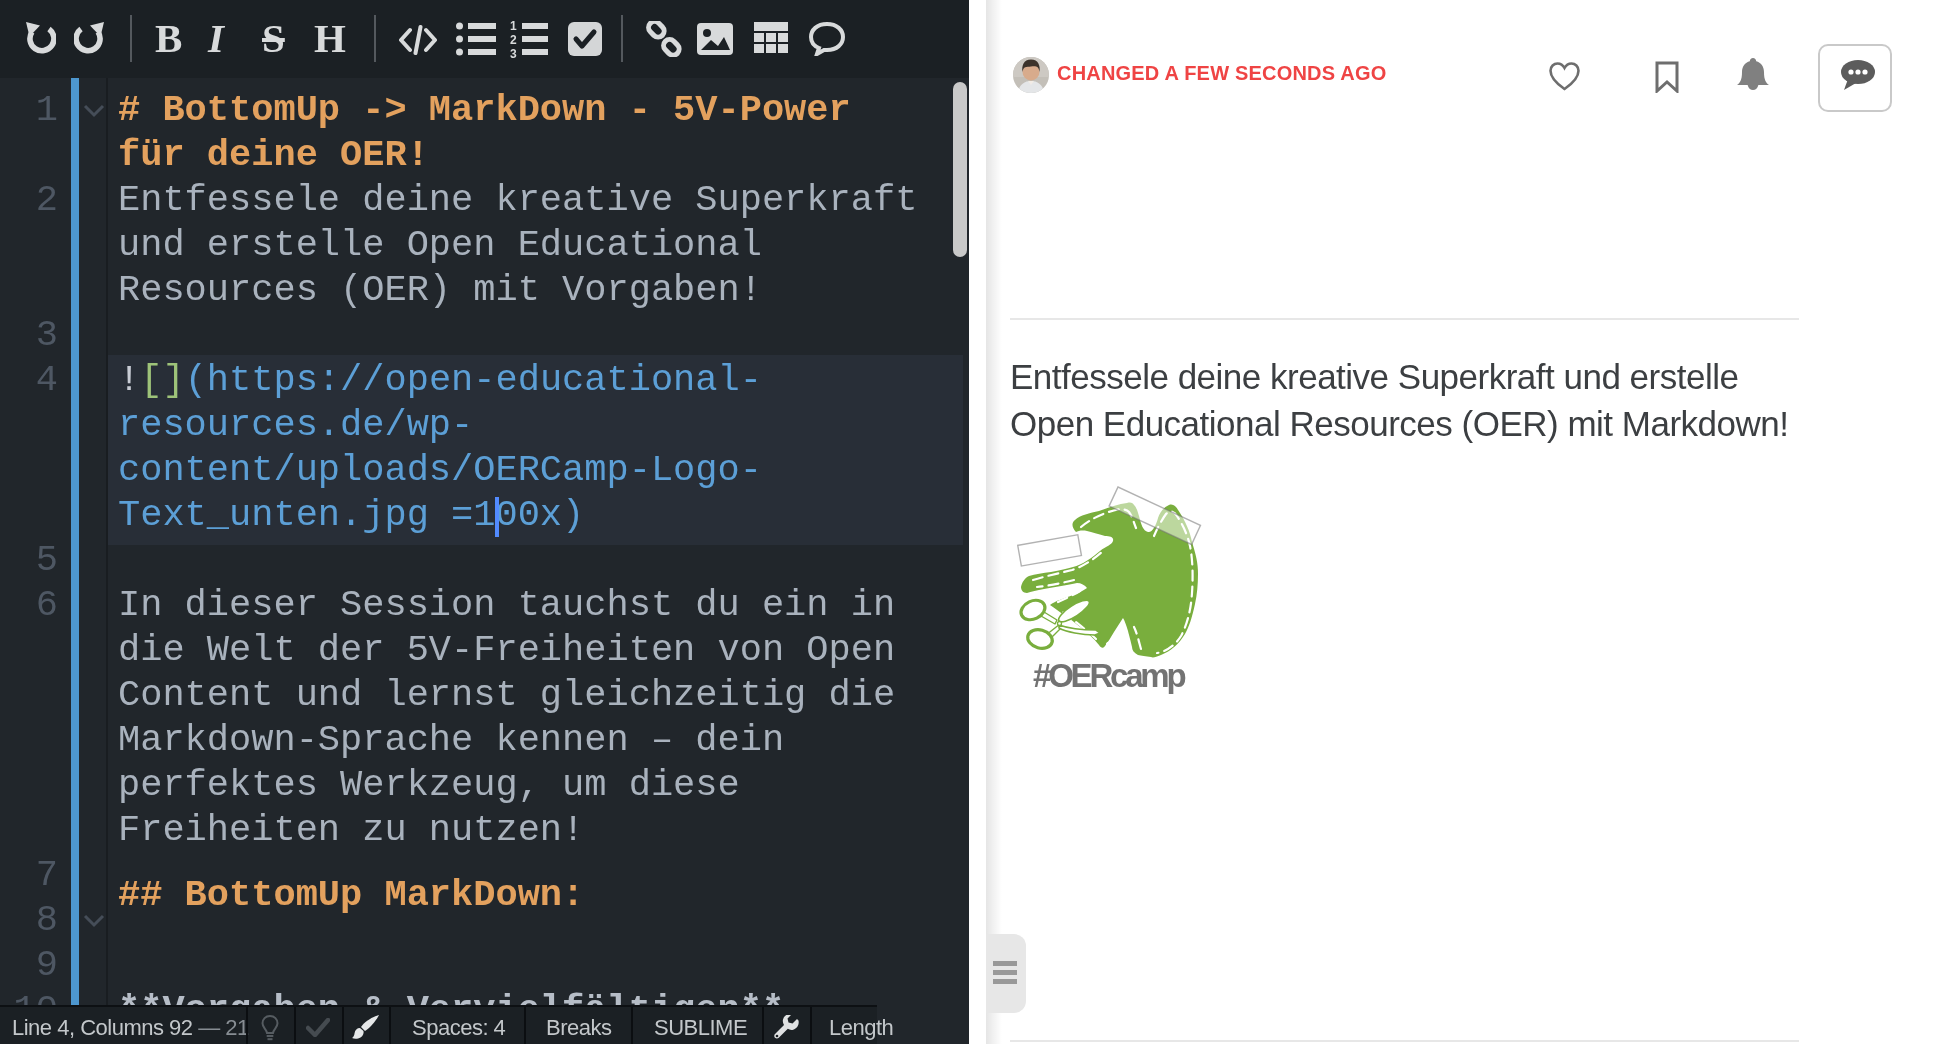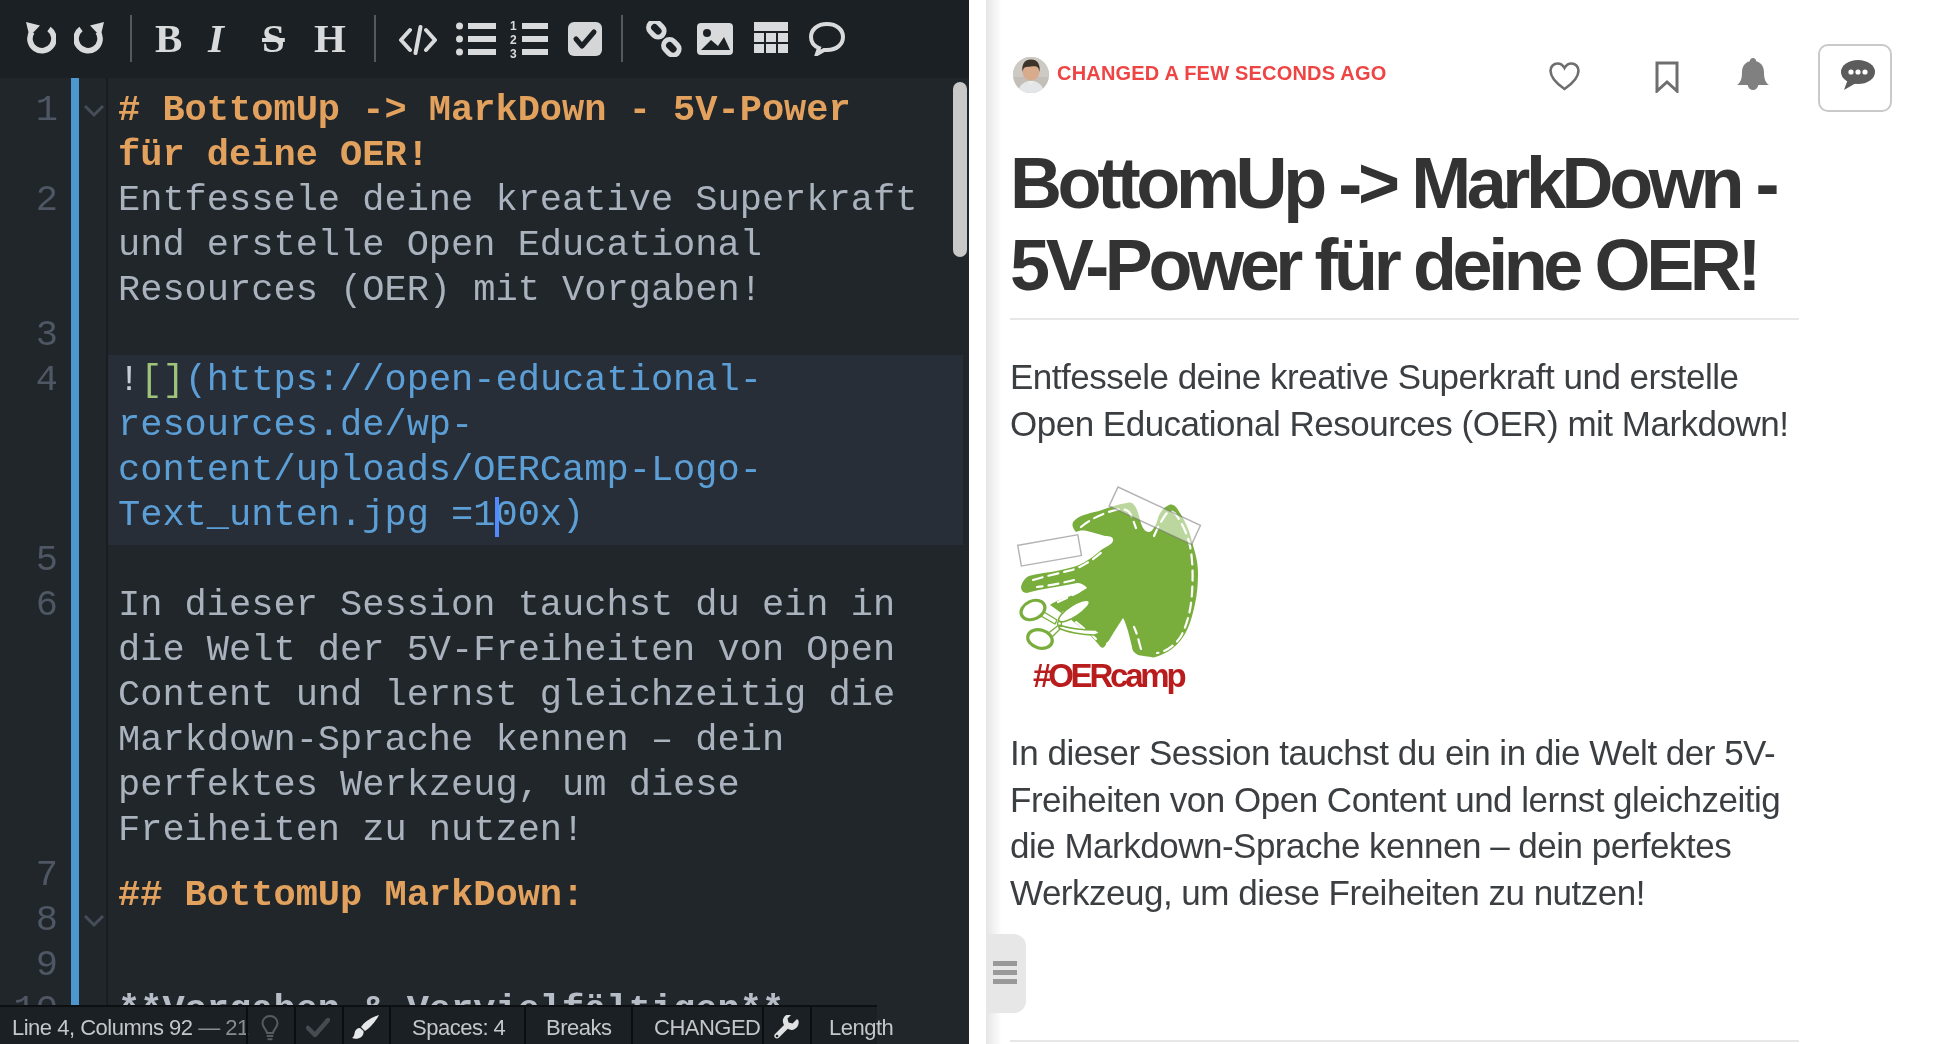--- a/index.html
+++ b/index.html
@@ -33,21 +33,21 @@
   
   #right { position:absolute; left:969px; top:0; width:969px; height:1044px; background:#fff; }
   #papershadow { position:absolute; left:17px; top:0; width:16px; height:1044px;
     background:linear-gradient(to right, rgba(0,0,0,0.10), rgba(0,0,0,0)); }
   #avatar { position:absolute; left:44px; top:57px; width:36px; height:36px; border-radius:50%; overflow:hidden; }
   #changed { position:absolute; left:88px; top:62px; font-size:20px; font-weight:bold; color:#ef4444; letter-spacing:0.2px; }
   #h1 { position:absolute; left:41px; top:142px; width:900px; font-size:72px; font-weight:bold; color:#333;
     line-height:82px; letter-spacing:-4.4px; }
   #hr1 { position:absolute; left:41px; top:318px; width:789px; height:2px; background:#e7e7e7; }
   .para { position:absolute; left:41px; width:780px; font-size:35px; color:#3c3f42; line-height:46.5px; letter-spacing:-0.5px; }
-  #oertext { position:absolute; left:64px; top:657px; font-size:33px; font-weight:bold; color:#b91c1c; letter-spacing:-3.2px; }
+  #oertext { position:absolute; left:64px; top:657px; font-size:33px; font-weight:bold; color:#737373; letter-spacing:-3.2px; }
   #h2 { position:absolute; left:42px; top:969px; font-size:48px; font-weight:bold; color:#333; letter-spacing:-4.2px; line-height:55px; }
   #hr2 { position:absolute; left:41px; top:1040px; width:789px; height:2px; background:#e7e7e7; }
   #handle { position:absolute; left:17px; top:934px; width:40px; height:79px; background:#e7e7e7;
     border-radius:0 12px 12px 0; }
   .hbar { position:absolute; left:7px; width:24px; height:5px; background:#999; }
 </style>
 </head>
 <body>
 <div id="left">
   <div id="toolbar">
@@ -190,21 +190,21 @@
     </svg>
 
     <svg class="abs" style="left:352px; top:7px;" width="28" height="26" viewBox="0 0 28 26">
       <path d="M 27 1 C 20 3 12 8 9 13 L 13 17 C 18 14 24 7 27 1 Z" fill="#e6e8e9"></path>
       <path d="M 8 14 C 5 14 3 16 2.6 19 C 2.3 21.5 1.5 23 0 24 C 2.5 25.3 6 25 8.5 23.5 C 11 22 12 19 11.5 17 Z" fill="#e6e8e9"></path>
     </svg>
     <div class="stext" style="left:412px;">Spaces: 4</div>
     <div class="sdiv" style="left:524px;"></div>
     <div class="stext" style="left:546px;">Breaks</div>
     <div class="sdiv" style="left:631px;"></div>
-    <div class="stext" style="left:654px;">CHANGED</div>
+    <div class="stext" style="left:654px;">SUBLIME</div>
     <div class="sdiv" style="left:762px;"></div>
 
     <svg class="abs" style="left:774px; top:8px;" width="25" height="25" viewBox="0 0 25 25">
       <path d="M 23 4 L 18.5 8.5 L 14.5 7.5 L 13.5 3.5 L 18 -1 C 14 -1.8 10 0.5 9 4.5 C 8.5 6.5 9 8.5 10 10 L 1 19 C 0 20 0 21.8 1 22.8 C 2 23.8 3.8 23.8 4.8 22.8 L 13.8 13.8 C 15.3 14.8 17.3 15.2 19.2 14.7 C 23.2 13.7 25.4 9.5 24.5 5.5 Z" fill="#dfe1e2"></path>
       <circle cx="3" cy="21" r="1.3" fill="#1b2024"></circle>
     </svg>
     <div class="sdiv" style="left:810px;"></div>
     <div class="stext" style="left:829px;">Length 2295</div>
   </div>
 </div>
@@ -234,21 +234,20 @@
   </svg>
   <div class="abs" style="left:849px; top:44px; width:74px; height:68px; border:2px solid #c9c9c9; border-radius:10px; background:#fff;">
     <svg class="abs" style="left:18px; top:13px;" width="38" height="36" viewBox="0 0 38 36">
       <ellipse cx="20" cy="13" rx="17" ry="12" fill="#5c5c5c"></ellipse>
       <path d="M 10 20 L 6 31 L 18 24 Z" fill="#5c5c5c"></path>
       <circle cx="13" cy="13" r="2.6" fill="#fff"></circle>
       <circle cx="20" cy="13" r="2.6" fill="#fff"></circle>
       <circle cx="27" cy="13" r="2.6" fill="#fff"></circle>
     </svg>
   </div>
-  <div id="h1">BottomUp -&gt; MarkDown -<br>5V-Power für deine OER!</div>
   <div id="hr1"></div>
   <div class="para" style="top:354px;">Entfessele deine kreative Superkraft und erstelle Open Educational Resources (OER) mit Markdown!</div>
 
   <svg class="abs" style="left:41px; top:483px;" width="195" height="182" viewBox="0 0 195 182">
     <path fill="#79ae3d" d="M 66 49
       C 62 45 61 40 65 37
       C 70 32 80 30 89 28
       C 98 25 108 21 117 20
       C 121 19 123 20 124 22
       C 127 25 128 30 129 33
@@ -306,20 +305,19 @@
       <ellipse cx="30" cy="156" rx="12.5" ry="9" fill="#fff" stroke="#79ae3d" stroke-width="3.2" transform="rotate(15 30 156)"></ellipse>
       <circle cx="49.5" cy="140.5" r="2" fill="#fff" stroke="#79ae3d" stroke-width="1.3"></circle>
     </g>
 
     <g fill="rgba(255,255,255,0.5)" stroke="rgba(115,115,115,0.55)" stroke-width="1.4">
       <rect x="108" y="4" width="91" height="21" transform="rotate(25 108 4)"></rect>
       <rect x="9" y="57" width="61" height="21" transform="rotate(-10 39 67)"></rect>
     </g>
   </svg>
   <div id="oertext">#OERcamp</div>
-  <div class="para" style="top:730px;">In dieser Session tauchst du ein in die Welt der 5V-Freiheiten von Open Content und lernst gleichzeitig die Markdown-Sprache kennen – dein perfektes Werkzeug, um diese Freiheiten zu nutzen!</div>
   <div id="hr2"></div>
   <div id="handle">
     <div class="hbar" style="top:27px;"></div>
     <div class="hbar" style="top:36px;"></div>
     <div class="hbar" style="top:45px;"></div>
   </div>
 </div>
 
 </body></html>

